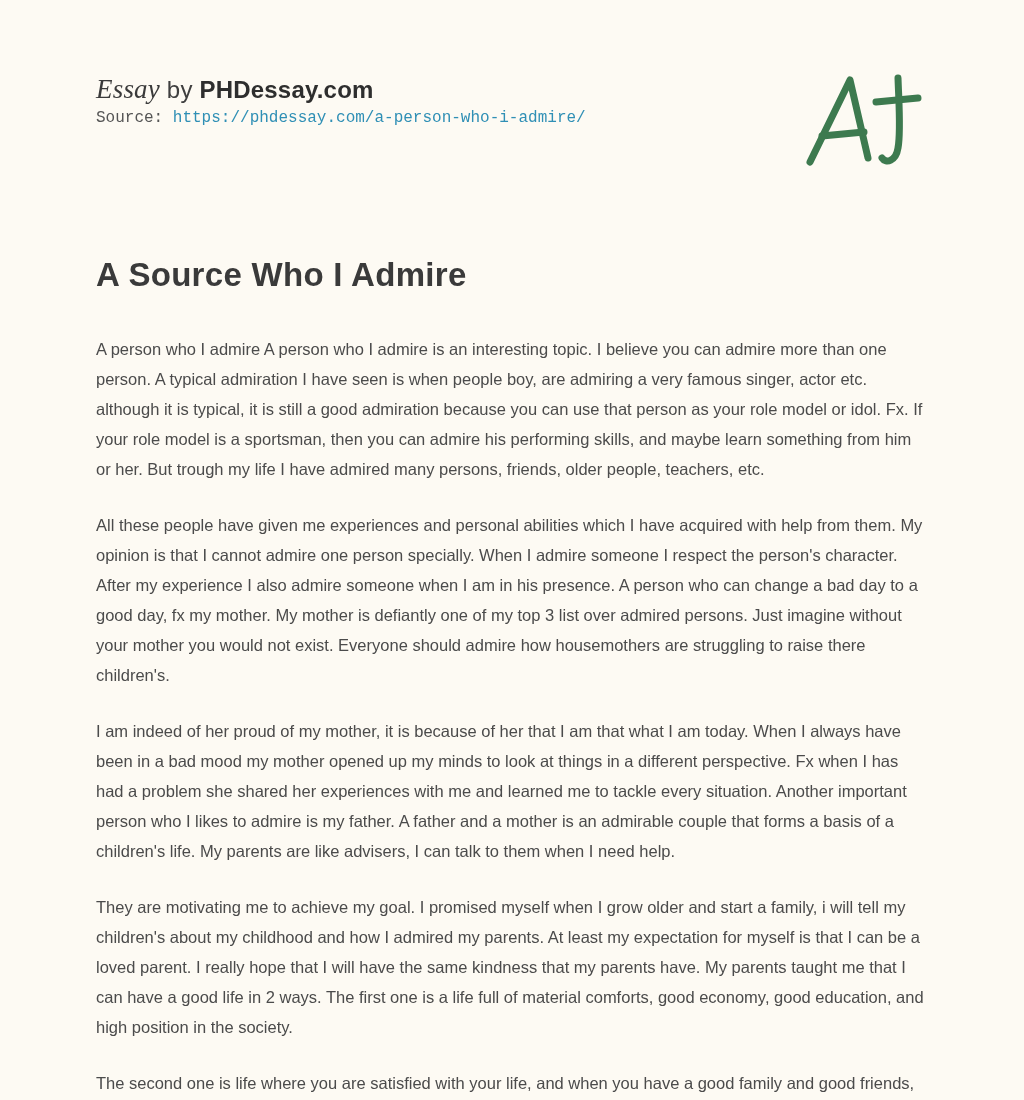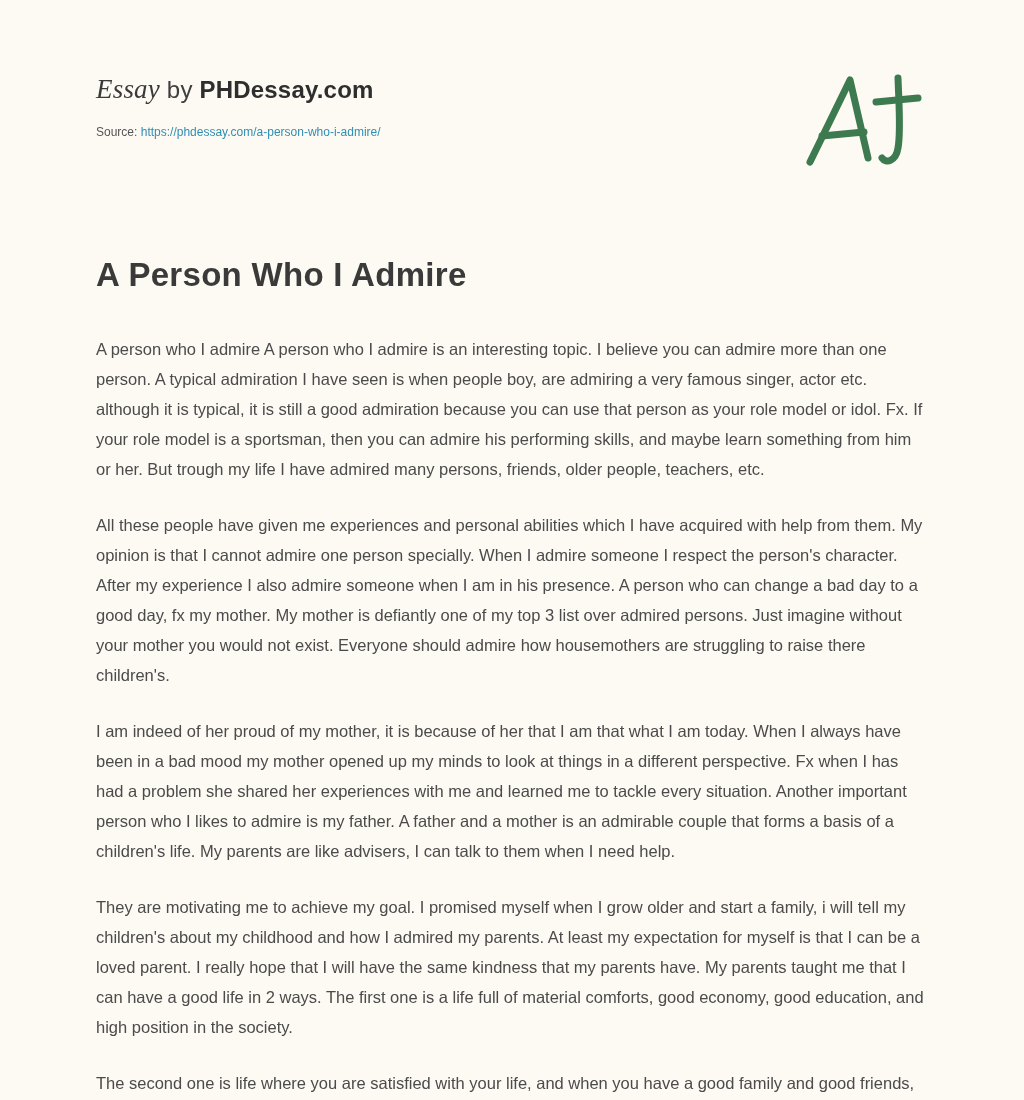--- a/index.html
+++ b/index.html
@@ -41,23 +41,24 @@
   .brand-by {
     font-size: 24px;
     color: #3f3f3f;
   }
   .brand-name {
     font-weight: bold;
     font-size: 24px;
     color: #2e2e2e;
   }
   .source-line {
-    margin-top: 20px;
-    font-size: 12px;
+    margin-top: 4px;
+    font-size: 16px;
     color: #555;
+    font-family: Liberation Mono, monospace;
   }
   .source-label {
     color: #555;
   }
   .source-url {
     color: #2f8fb5;
     text-decoration: none;
   }
   .logo {
     position: absolute;
@@ -103,21 +104,21 @@
     <div class="logo">
       <svg width="130" height="110" viewBox="0 0 130 110" xmlns="http://www.w3.org/2000/svg" fill="none">
         <path d="M12 96 L52 14 L70 92" stroke="#3d7a4f" stroke-width="7" stroke-linecap="round" stroke-linejoin="round"></path>
         <path d="M24 70 L66 66" stroke="#3d7a4f" stroke-width="7" stroke-linecap="round"></path>
         <path d="M78 36 L120 32" stroke="#3d7a4f" stroke-width="7" stroke-linecap="round"></path>
         <path d="M100 12 C101 40, 103 66, 100 82 C98 95, 88 98, 84 92" stroke="#3d7a4f" stroke-width="7" stroke-linecap="round" fill="none"></path>
       </svg>
     </div>
   </div>
 
-  <h1 class="doc-title">A Person Who I Admire</h1>
+  <h1 class="doc-title">A Source Who I Admire</h1>
 
   <div class="body-copy">
     <p>A person who I admire A person who I admire is an interesting topic. I believe you can admire more than one person. A typical admiration I have seen is when people boy, are admiring a very famous singer, actor etc. although it is typical, it is still a good admiration because you can use that person as your role model or idol. Fx. If your role model is a sportsman, then you can admire his performing skills, and maybe learn something from him or her. But trough my life I have admired many persons, friends, older people, teachers, etc.</p>
     <p>All these people have given me experiences and personal abilities which I have acquired with help from them. My opinion is that I cannot admire one person specially. When I admire someone I respect the person's character. After my experience I also admire someone when I am in his presence. A person who can change a bad day to a good day, fx my mother. My mother is defiantly one of my top 3 list over admired persons. Just imagine without your mother you would not exist. Everyone should admire how housemothers are struggling to raise there children's.</p>
     <p>I am indeed of her proud of my mother, it is because of her that I am that what I am today. When I always have been in a bad mood my mother opened up my minds to look at things in a different perspective. Fx when I has had a problem she shared her experiences with me and learned me to tackle every situation. Another important person who I likes to admire is my father. A father and a mother is an admirable couple that forms a basis of a children's life. My parents are like advisers, I can talk to them when I need help.</p>
     <p>They are motivating me to achieve my goal. I promised myself when I grow older and start a family, i will tell my children's about my childhood and how I admired my parents. At least my expectation for myself is that I can be a loved parent. I really hope that I will have the same kindness that my parents have. My parents taught me that I can have a good life in 2 ways. The first one is a life full of material comforts, good economy, good education, and high position in the society.</p>
     <p>The second one is life where you are satisfied with your life, and when you have a good family and good friends, but it doesn't mean it is an opposite life where you live in extreme poorness you have some material comforts. But let's say that you lose some money. Then you should not get sad and frustrated because there is something more important than money in our lives. I have a friend at my soccerteam. Once a time he told me about his childhood, and that before he came to Denmark he had lived in Afghanistan. He was 4 when he and his family escaped from war.</p>
 
   </div>
 

